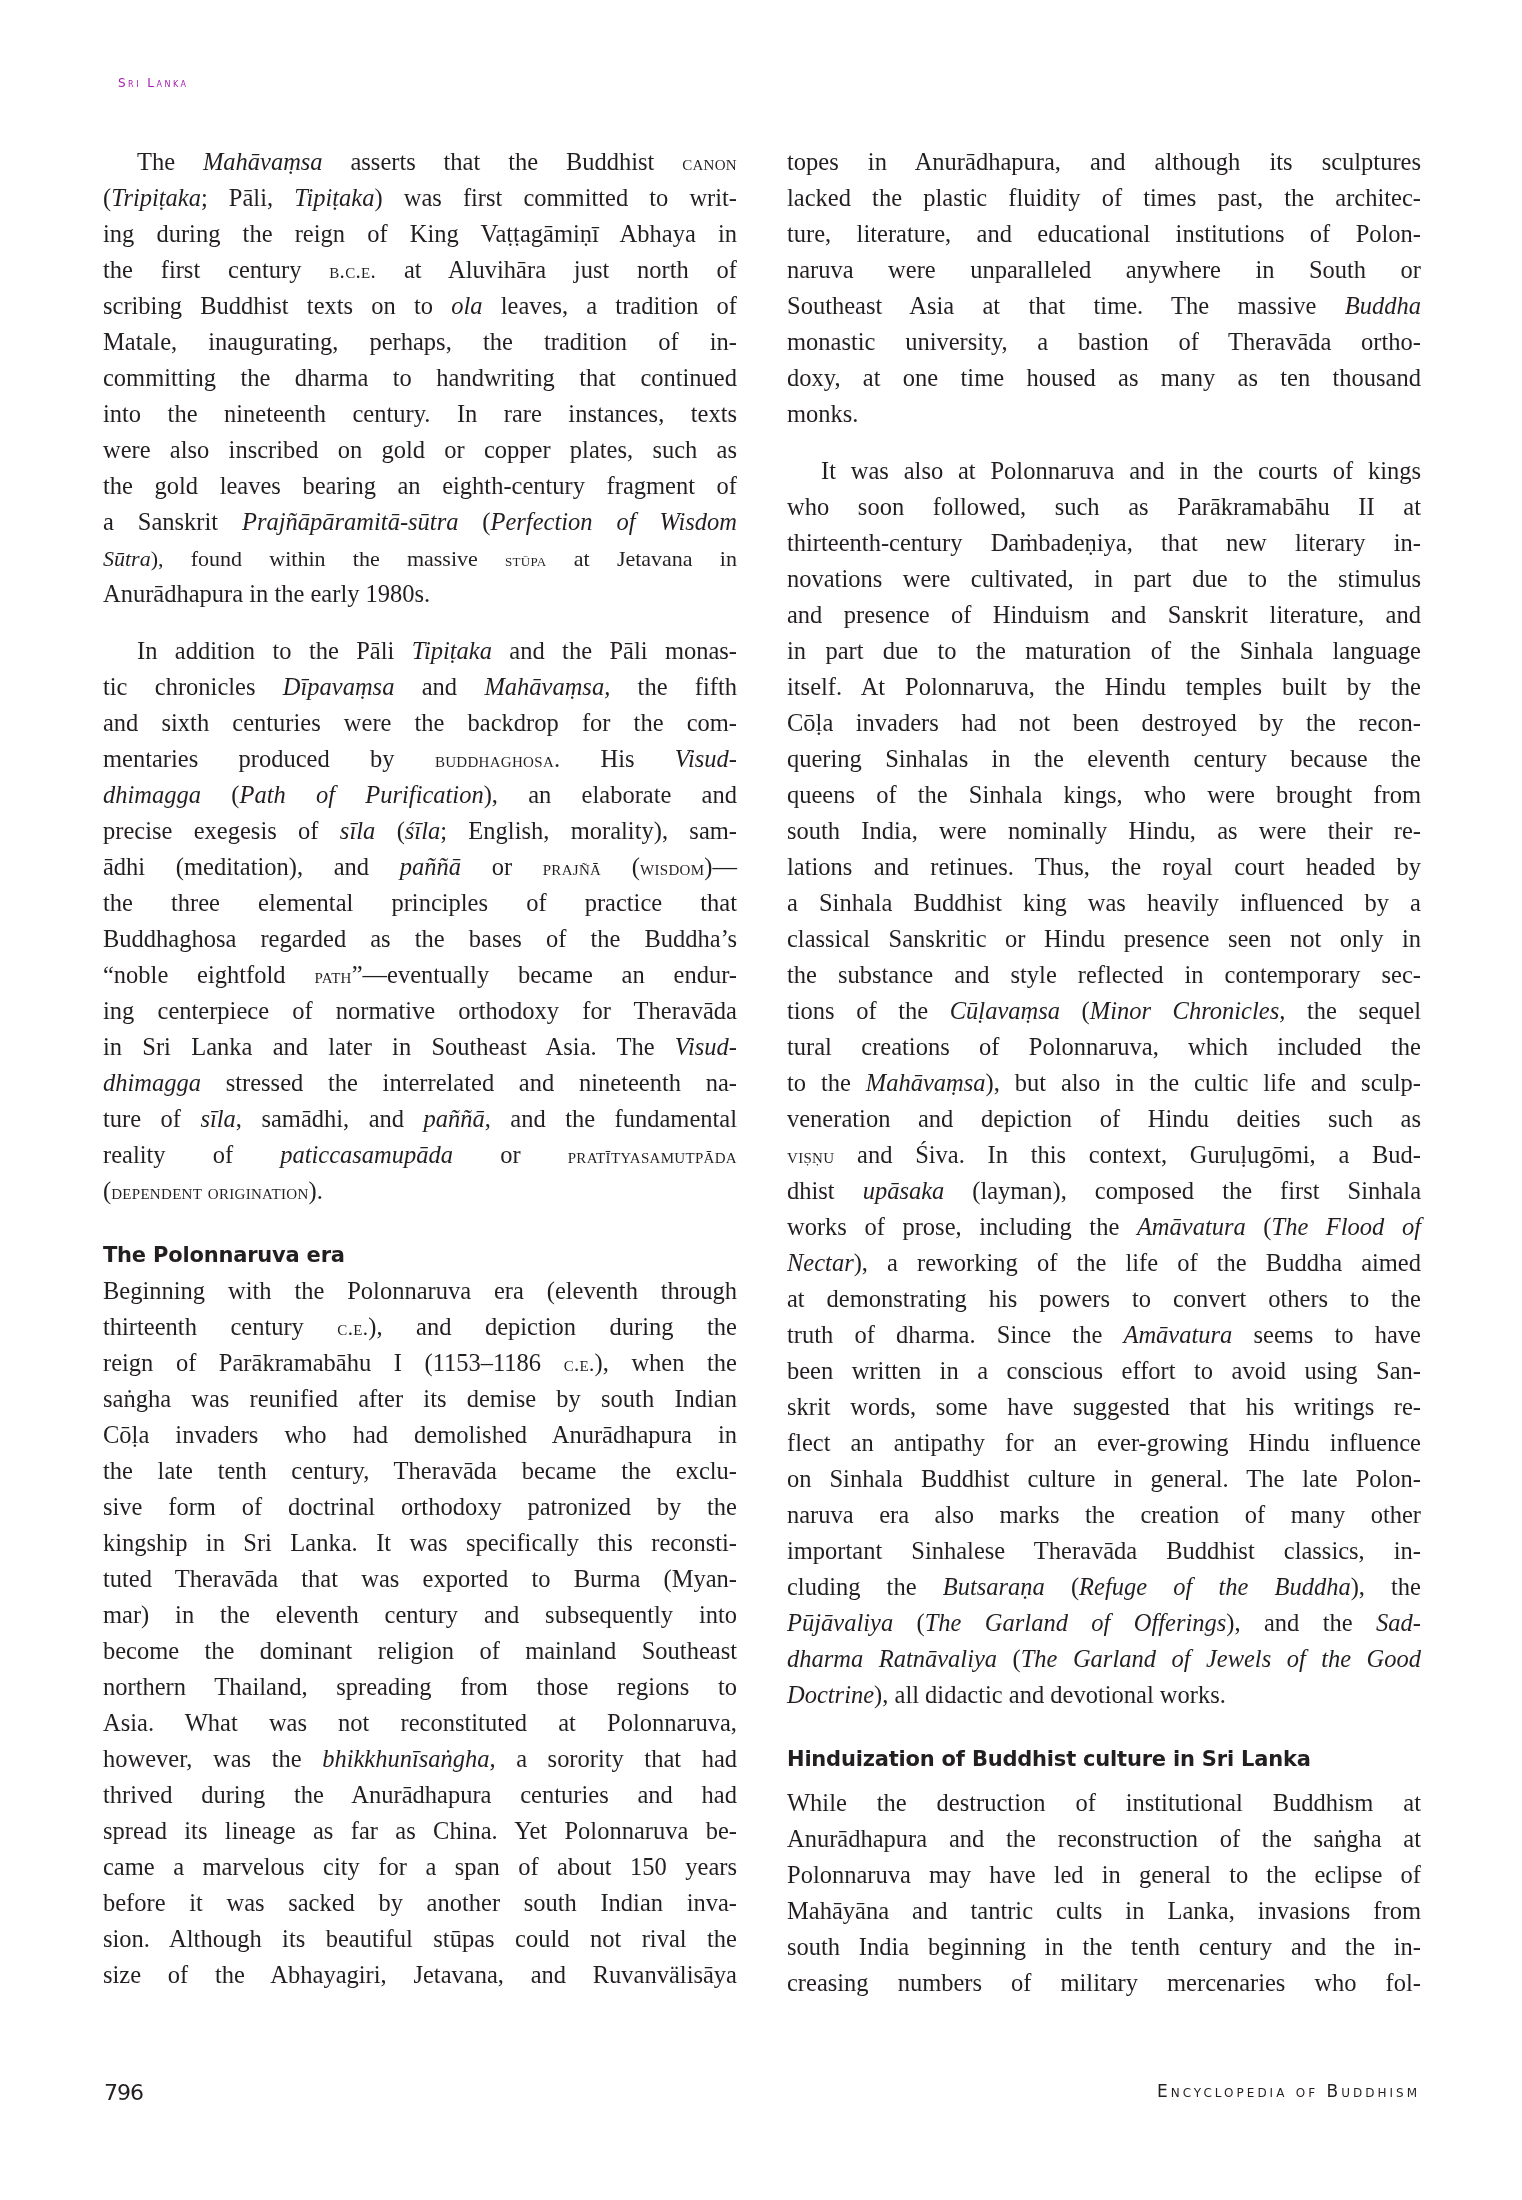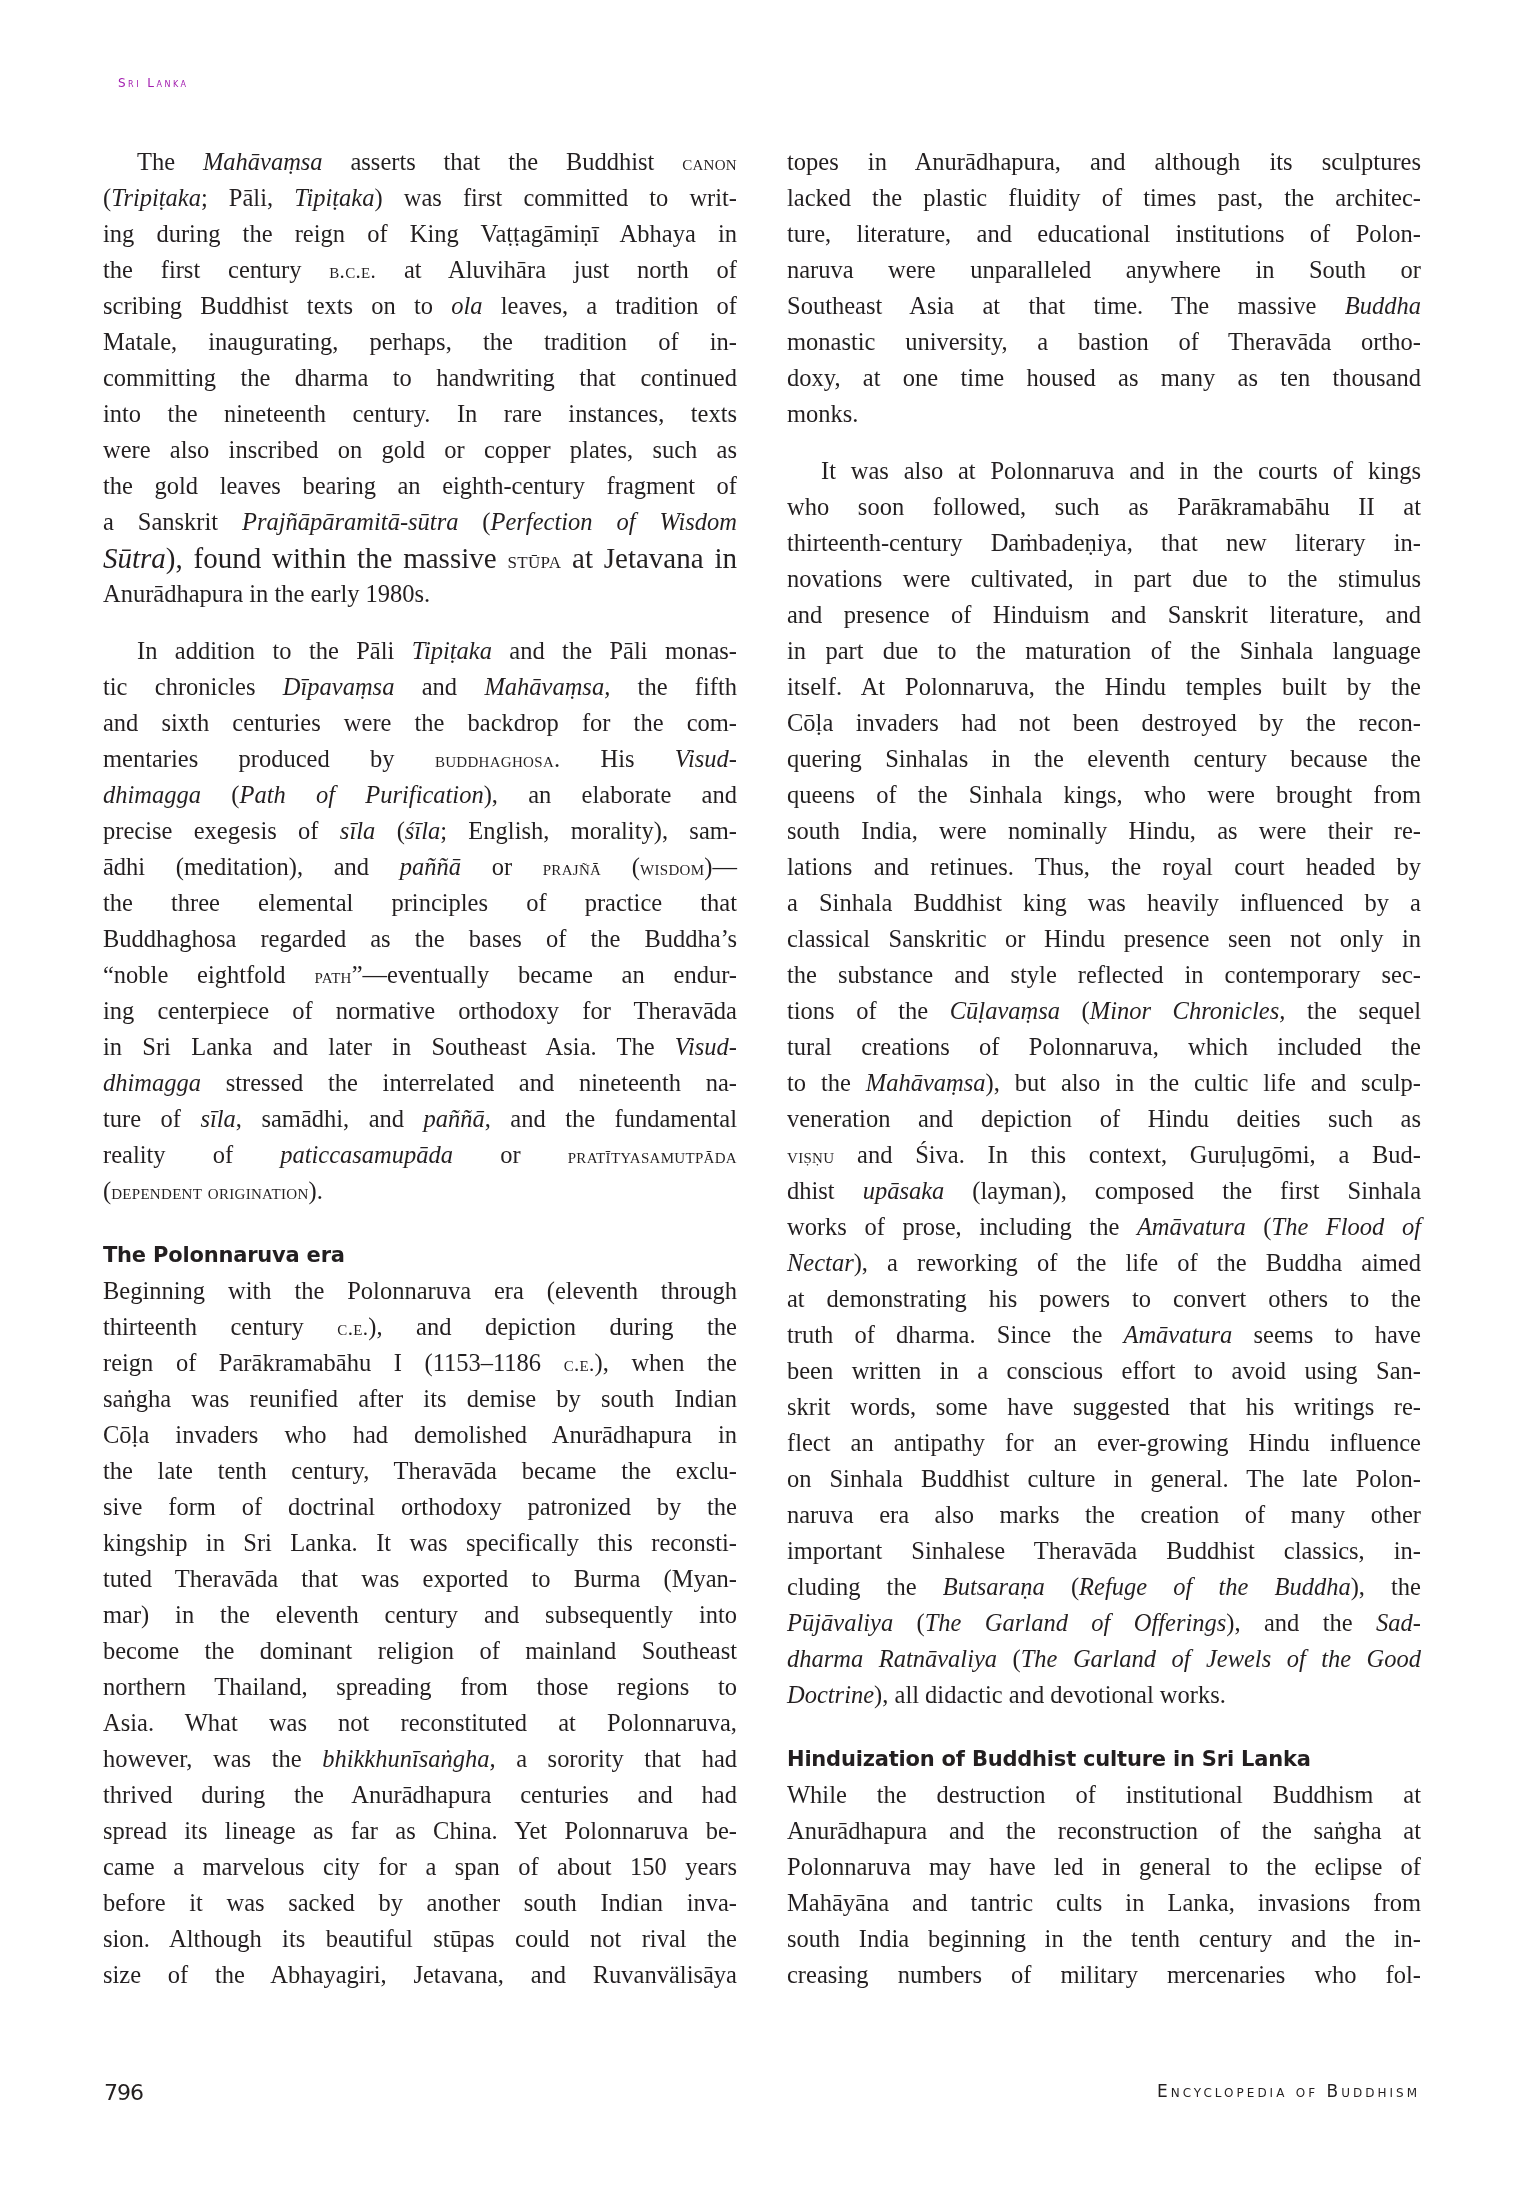--- a/index.html
+++ b/index.html
@@ -35,21 +35,21 @@
       <span class="line" style="white-space: nowrap; display: block;"><span style="font-size: 24.4994px;"><span>(</span><span class="it">Tripiṭaka</span><span>; Pāli, </span><span class="it">Tipiṭaka</span><span>) was first committed to writ-</span></span></span>
       <span class="line" style="white-space: nowrap; display: block;"><span><span>ing during the reign of King Vaṭṭagāmiṇī Abhaya in</span></span></span>
       <span class="line" style="white-space: nowrap; display: block;"><span style="word-spacing: 0.00195312px;"><span>the first century </span><span class="sc">b.c.e.</span><span> at Aluvihāra just north of</span></span></span>
       <span class="line" style="white-space: nowrap; display: block;"><span><span>scribing Buddhist texts on to </span><span class="it">ola</span><span> leaves, a tradition of</span></span></span>
       <span class="line" style="white-space: nowrap; display: block;"><span><span>Matale, inaugurating, perhaps, the tradition of in-</span></span></span>
       <span class="line" style="white-space: nowrap; display: block;"><span><span>committing the dharma to handwriting that continued</span></span></span>
       <span class="line" style="white-space: nowrap; display: block;"><span><span>into the nineteenth century. In rare instances, texts</span></span></span>
       <span class="line" style="white-space: nowrap; display: block;"><span><span>were also inscribed on gold or copper plates, such as</span></span></span>
       <span class="line" style="white-space: nowrap; display: block;"><span><span>the gold leaves bearing an eighth-century fragment of</span></span></span>
       <span class="line" style="white-space: nowrap; display: block;"><span style="word-spacing: 0.003125px;"><span>a Sanskrit </span><span class="it">Prajñāpāramitā-sūtra</span><span> (</span><span class="it">Perfection of Wisdom</span></span></span>
-      <span class="line" style="white-space: nowrap; display: block;"><span style="font-size: 29px;"><span class="it">Sūtra</span><span>), found within the massive </span><span class="sc">stūpa</span><span> at Jetavana in</span></span></span>
+      <span class="line" style="white-space: nowrap; display: block;"><span style="font-size: 22px;"><span class="it">Sūtra</span><span>), found within the massive </span><span class="sc">stūpa</span><span> at Jetavana in</span></span></span>
       <span class="line last" style="white-space: nowrap; display: block;"><span><span>Anurādhapura in the early 1980s.</span></span></span>
     </div>
     <div class="para">
       <span class="line indent" style="white-space: nowrap; display: block;"><span style="font-size: 24.4994px;"><span>In addition to the Pāli </span><span class="it">Tipiṭaka</span><span> and the Pāli monas-</span></span></span>
       <span class="line" style="white-space: nowrap; display: block;"><span><span>tic chronicles </span><span class="it">Dīpavaṃsa</span><span> and </span><span class="it">Mahāvaṃsa,</span><span> the fifth</span></span></span>
       <span class="line" style="white-space: nowrap; display: block;"><span><span>and sixth centuries were the backdrop for the com-</span></span></span>
       <span class="line" style="white-space: nowrap; display: block;"><span style="word-spacing: 0.003125px;"><span>mentaries produced by </span><span class="sc">Buddhaghosa</span><span>. His </span><span class="it">Visud-</span></span></span>
       <span class="line" style="white-space: nowrap; display: block;"><span style="word-spacing: 0.00260417px;"><span class="it">dhimagga</span><span> (</span><span class="it">Path of Purification</span><span>), an elaborate and</span></span></span>
       <span class="line" style="white-space: nowrap; display: block;"><span><span>precise exegesis of </span><span class="it">sīla</span><span> (</span><span class="it">śīla</span><span>; English, morality), sam-</span></span></span>
       <span class="line" style="white-space: nowrap; display: block;"><span style="word-spacing: 0.00260417px;"><span>ādhi (meditation), and </span><span class="it">paññā</span><span> or </span><span class="sc">prajñā</span><span> (</span><span class="sc">wisdom</span><span>)—</span></span></span>
@@ -129,21 +129,21 @@
       <span class="line" style="white-space: nowrap; display: block;"><span><span>flect an antipathy for an ever-growing Hindu influence</span></span></span>
       <span class="line" style="white-space: nowrap; display: block;"><span><span>on Sinhala Buddhist culture in general. The late Polon-</span></span></span>
       <span class="line" style="white-space: nowrap; display: block;"><span><span>naruva era also marks the creation of many other</span></span></span>
       <span class="line" style="white-space: nowrap; display: block;"><span><span>important Sinhalese Theravāda Buddhist classics, in-</span></span></span>
       <span class="line" style="white-space: nowrap; display: block;"><span><span>cluding the </span><span class="it">Butsaraṇa</span><span> (</span><span class="it">Refuge of the Buddha</span><span>), the</span></span></span>
       <span class="line" style="white-space: nowrap; display: block;"><span><span class="it">Pūjāvaliya</span><span> (</span><span class="it">The Garland of Offerings</span><span>), and the </span><span class="it">Sad-</span></span></span>
       <span class="line" style="white-space: nowrap; display: block;"><span><span class="it">dharma Ratnāvaliya</span><span> (</span><span class="it">The Garland of Jewels of the Good</span></span></span>
       <span class="line last" style="white-space: nowrap; display: block;"><span><span class="it">Doctrine</span><span>), all didactic and devotional works.</span></span></span>
     </div>
     <div class="heading">Hinduization of Buddhist culture in Sri Lanka</div>
-    <div class="para" style="margin-top: 0px;">
+    <div class="para" style="margin-top: 8px;">
       <span class="line" style="white-space: nowrap; display: block;"><span><span>While the destruction of institutional Buddhism at</span></span></span>
       <span class="line" style="white-space: nowrap; display: block;"><span><span>Anurādhapura and the reconstruction of the saṅgha at</span></span></span>
       <span class="line" style="white-space: nowrap; display: block;"><span><span>Polonnaruva may have led in general to the eclipse of</span></span></span>
       <span class="line" style="white-space: nowrap; display: block;"><span><span>Mahāyāna and tantric cults in Lanka, invasions from</span></span></span>
       <span class="line" style="white-space: nowrap; display: block;"><span><span>south India beginning in the tenth century and the in-</span></span></span>
       <span class="line" style="white-space: nowrap; display: block;"><span><span>creasing numbers of military mercenaries who fol-</span></span></span>
     </div>
   </div>
 
 <div class="footer-page">796</div>

